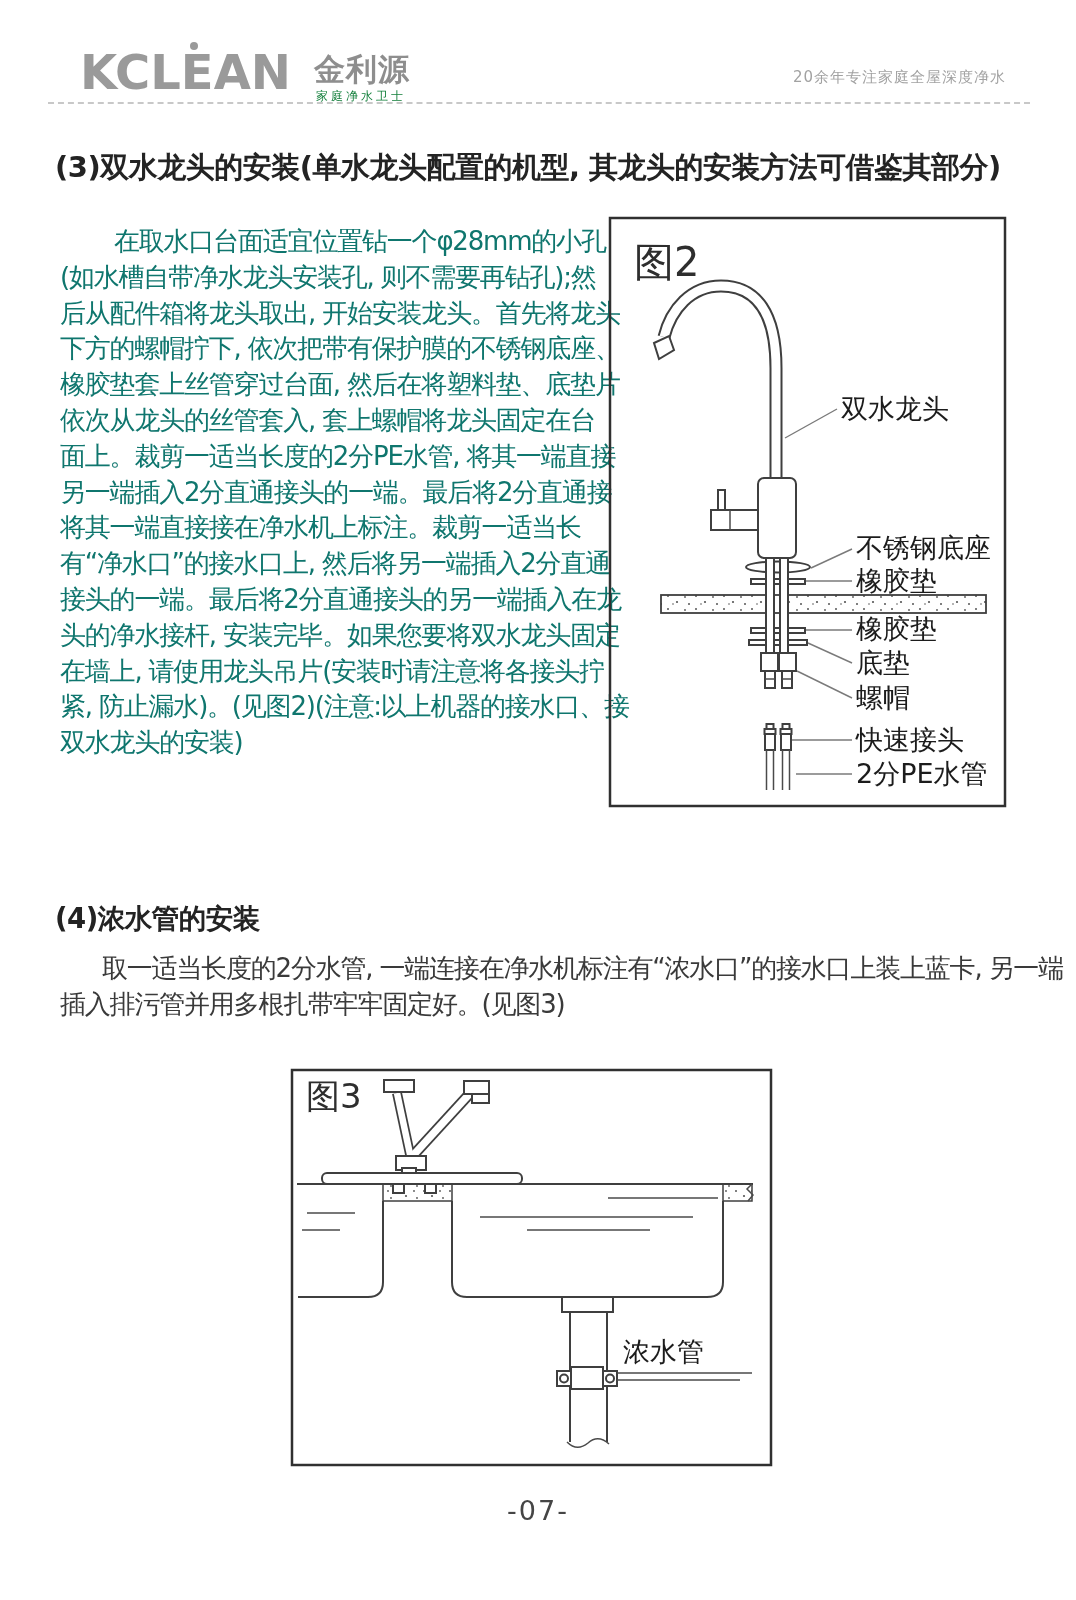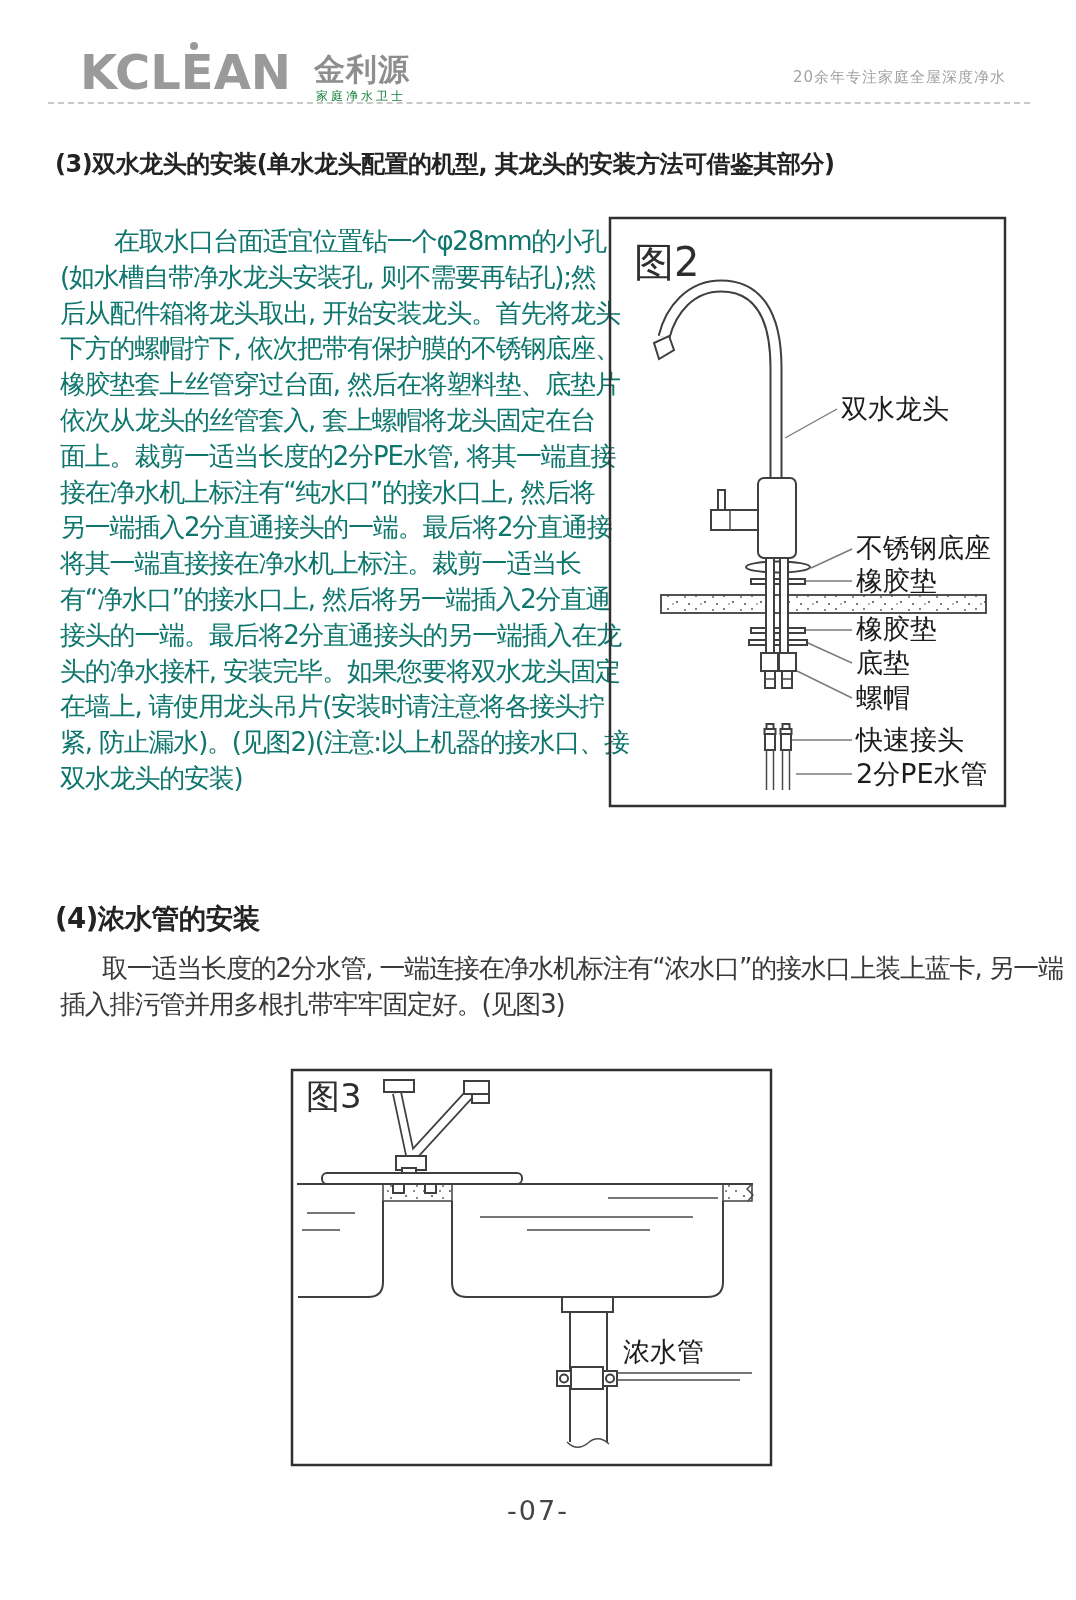--- a/index.html
+++ b/index.html
@@ -11,21 +11,21 @@
   .brand{position:absolute;left:0;top:0;font-size:48px;font-weight:700;color:#9a9a9a;
          letter-spacing:0px;line-height:48px;}
   .brand-dot{position:absolute;left:110px;top:-6px;width:8px;height:8px;border-radius:50%;
          background:#9a9a9a;}
   .brand-cn{position:absolute;left:234px;top:4px;font-size:31px;font-weight:700;color:#8e8e8e;
          letter-spacing:1px;line-height:34px;}
   .brand-sub{position:absolute;left:236px;top:40px;font-size:12px;color:#15803d;letter-spacing:3px;}
   .slogan{right:70px;top:68px;font-size:15px;color:#a2a2a2;letter-spacing:1px;}
   .divider{left:48px;top:102px;width:982px;height:0;border-top:2px dashed #c8c8c8;}
   
-  .h3{left:55px;top:148px;font-size:24px;font-weight:700;color:#232323;letter-spacing:-0.5px;
+  .h3{left:55px;top:148px;font-size:29px;font-weight:700;color:#232323;letter-spacing:-0.5px;
       white-space:nowrap;}
   .h4{left:55px;top:901px;font-size:27.5px;font-weight:700;color:#232323;letter-spacing:-0.5px;}
   .para3{left:60px;top:224px;width:530px;}
   .para3 .tline{height:35.8px;line-height:35.8px;font-size:26px;color:#0f766e;
       letter-spacing:-1.2px;white-space:nowrap;}
   .para3 .indent{padding-left:54px;}
   .para4{left:60px;top:950px;width:960px;}
   .para4 .tline{height:36px;line-height:36px;font-size:26px;color:#3a3a3a;
       letter-spacing:-1.2px;white-space:nowrap;}
   .para4 .indent{padding-left:42px;}
@@ -67,21 +67,20 @@
 
   <div class="abs h3">(3)双水龙头的安装(单水龙头配置的机型, 其龙头的安装方法可借鉴其部分)</div>
   <div class="abs para3">
     <div class="tline indent">在取水口台面适宜位置钻一个φ28mm的小孔</div>
     <div class="tline">(如水槽自带净水龙头安装孔, 则不需要再钻孔);然</div>
     <div class="tline">后从配件箱将龙头取出, 开始安装龙头。首先将龙头</div>
     <div class="tline">下方的螺帽拧下, 依次把带有保护膜的不锈钢底座、</div>
     <div class="tline">橡胶垫套上丝管穿过台面, 然后在将塑料垫、底垫片</div>
     <div class="tline">依次从龙头的丝管套入, 套上螺帽将龙头固定在台</div>
     <div class="tline">面上。裁剪一适当长度的2分PE水管, 将其一端直接</div>
-    <div class="tline">接在净水机上标注有“纯水口”的接水口上, 然后将</div>
     <div class="tline">另一端插入2分直通接头的一端。最后将2分直通接</div>
     <div class="tline">将其一端直接接在净水机上标注。裁剪一适当长</div>
     <div class="tline">有“净水口”的接水口上, 然后将另一端插入2分直通</div>
     <div class="tline">接头的一端。最后将2分直通接头的另一端插入在龙</div>
     <div class="tline">头的净水接杆, 安装完毕。如果您要将双水龙头固定</div>
     <div class="tline">在墙上, 请使用龙头吊片(安装时请注意将各接头拧</div>
     <div class="tline">紧, 防止漏水)。(见图2)(注意:以上机器的接水口、接</div>
     <div class="tline">双水龙头的安装)</div>
   </div>
 

